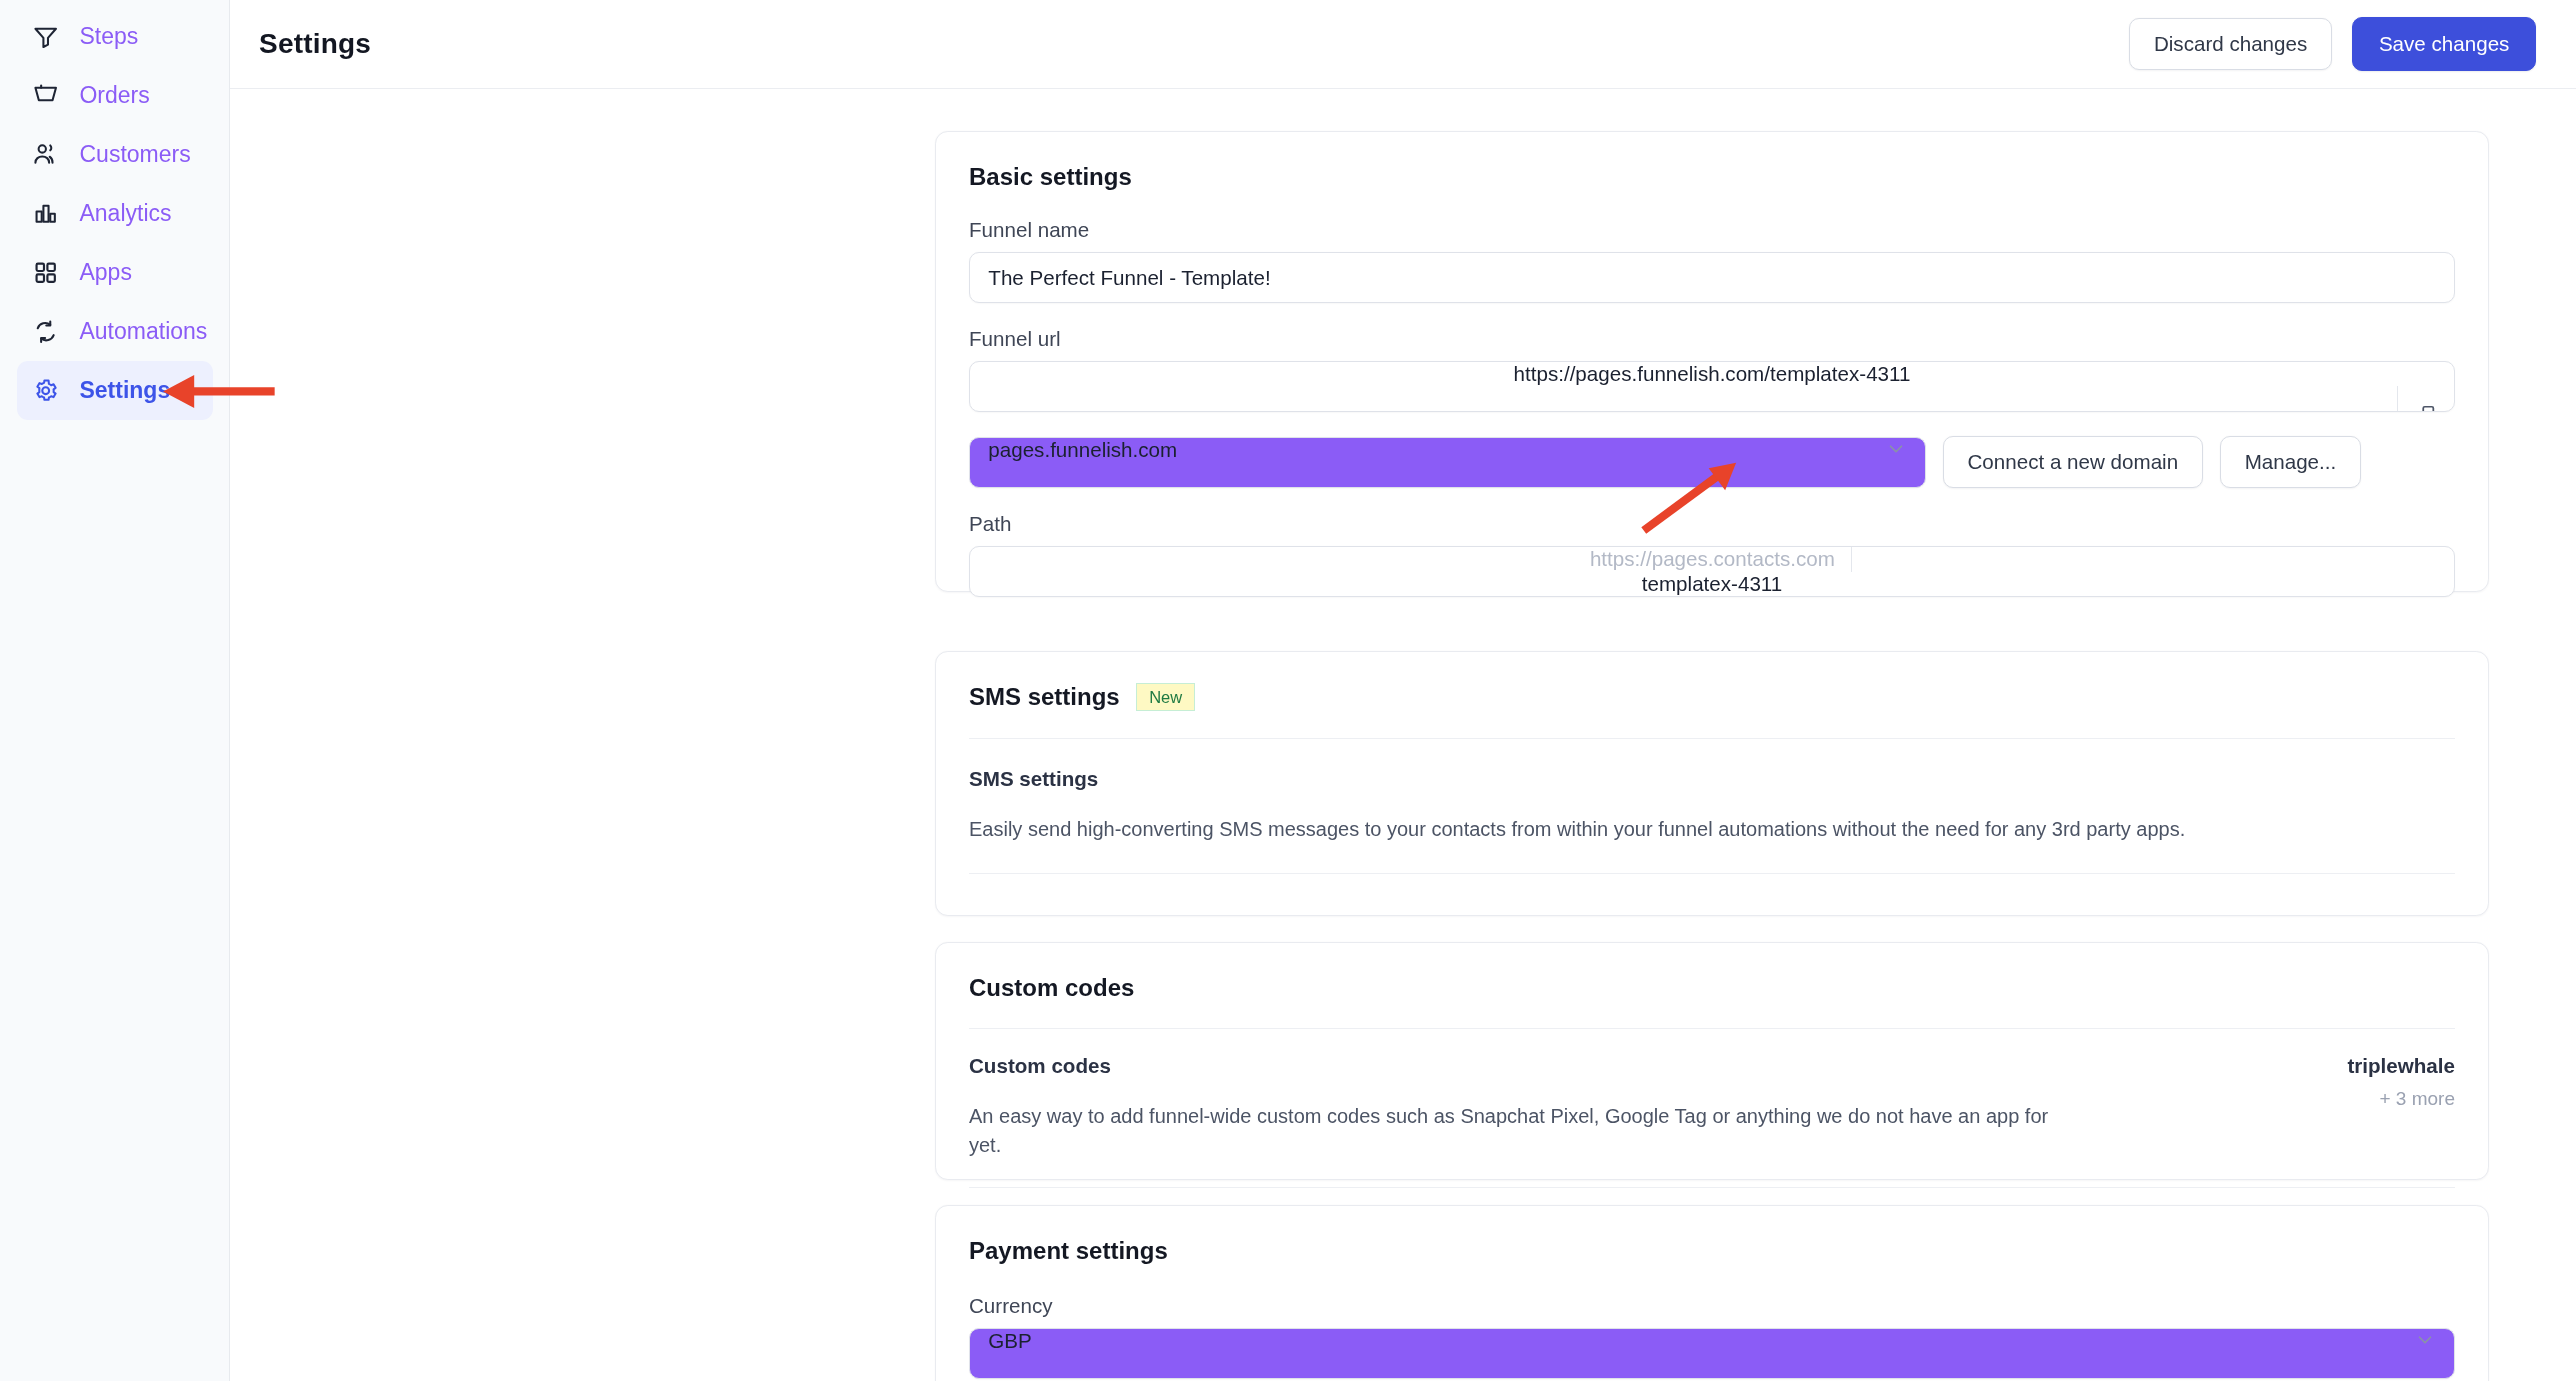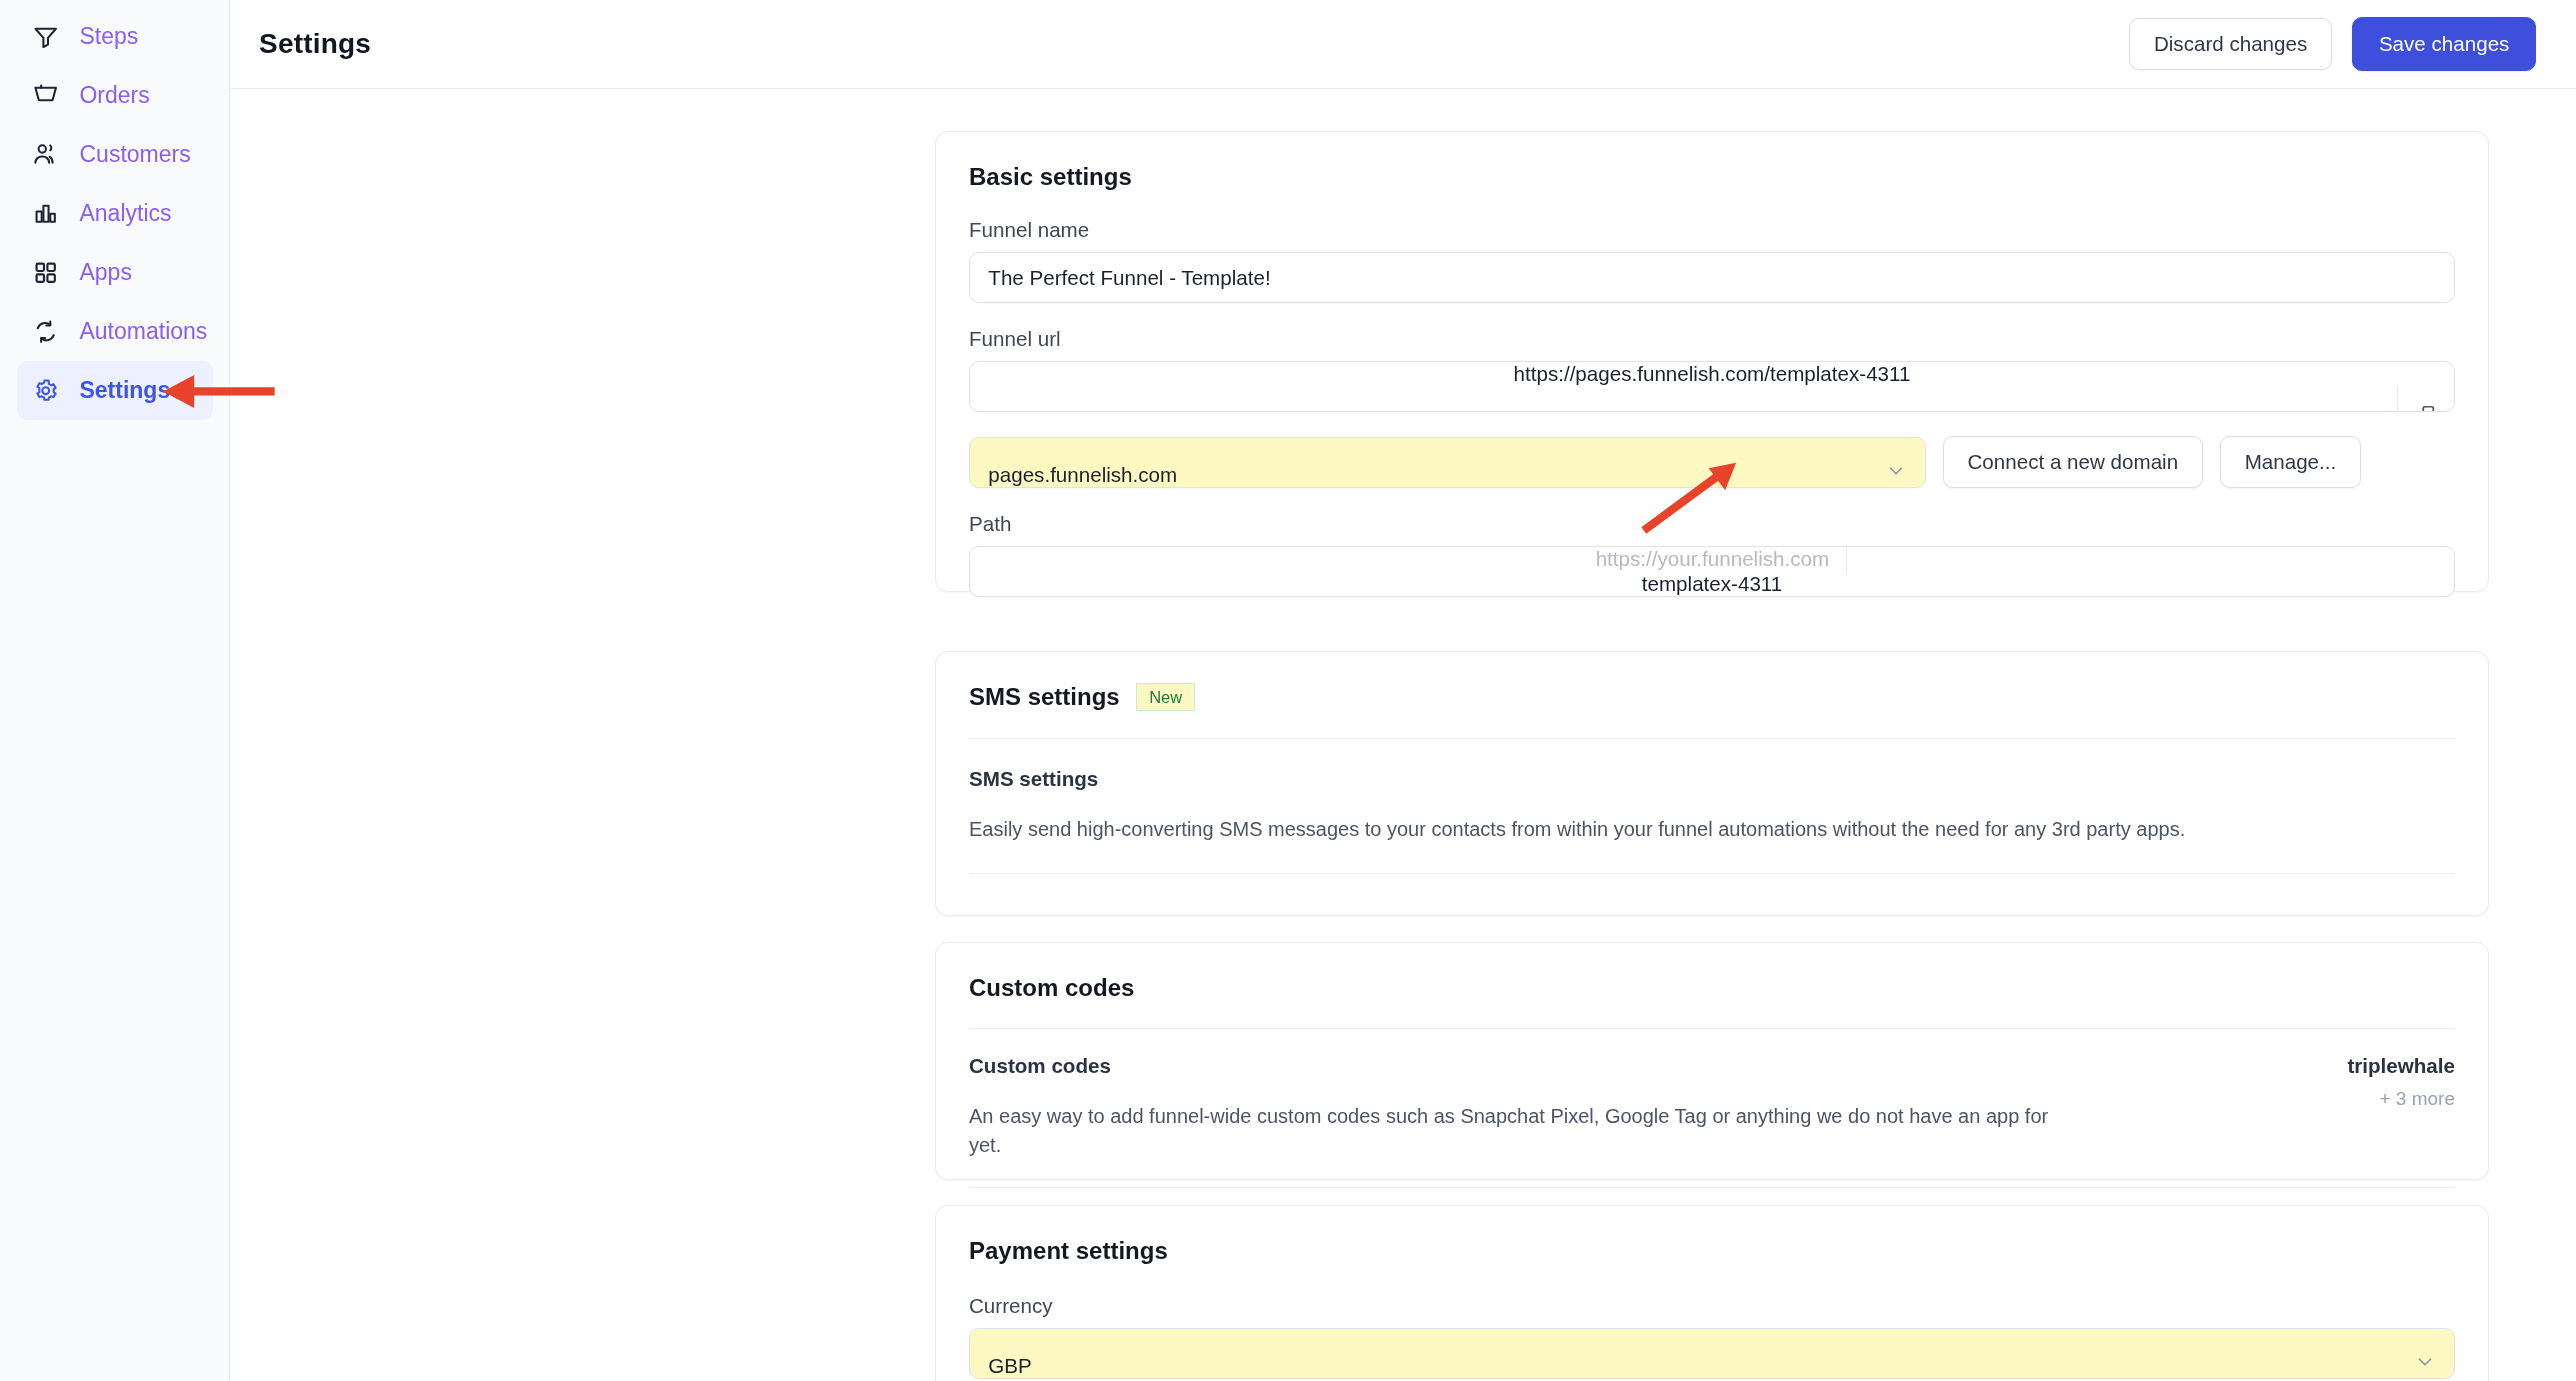--- a/index.html
+++ b/index.html
@@ -113,21 +113,21 @@
   .addon-prefix {
     height: 100%; display: flex; align-items: center;
     padding: 0 16.5px 0 18.3px;
     color: #b3b9c6;
     border-right: 0.9px solid #e4e7ed;
   }
   .addon-text { padding: 0 16.5px; }
   .select {
     width: 100%; height: 51px;
     border: 0.9px solid #dfe2e9; border-radius: 10px;
-    background: #fef9c3; display: flex; align-items: flex-end;
+    background: #8b5cf6; display: flex; align-items: flex-start;
     padding: 0 18.3px; font-size: 20.6px; color: #1b2130;
     cursor: pointer;
     box-shadow: 0 0.9px 1.8px rgba(16,24,40,.03);
   }
   .select .chev { margin-left: auto; color: #8a93a6; }
   .divider { height: 0.9px; background: #edeff3; margin: 0 33px; }
 
   .sub-title { font-size: 20.6px; font-weight: bold; color: #2b3244; margin-bottom: 24px; }
   .sub-desc { font-size: 20px; color: #4c5465; line-height: 1.45; }
 
@@ -277,21 +277,21 @@
             <button class="btn btn-secondary">Connect a new domain</button>
             <button class="btn btn-secondary">Manage...</button>
           </div>
         </div>
 
         <div style="padding:24px 33px 0 33px;">
           <div class="field-label">
             <span>Path</span>
           </div>
           <div class="input with-addon">
-            <span class="addon-prefix">https://your.funnelish.com</span>
+            <span class="addon-prefix">https://pages.contacts.com</span>
             <span class="addon-text">templatex-4311</span>
           </div>
         </div>
       </div>
 
       <div class="card" style="top:562px; height:265px;">
         <div class="card-title">
           <span>SMS settings</span>
           <span class="badge-new">New</span>
         </div>

